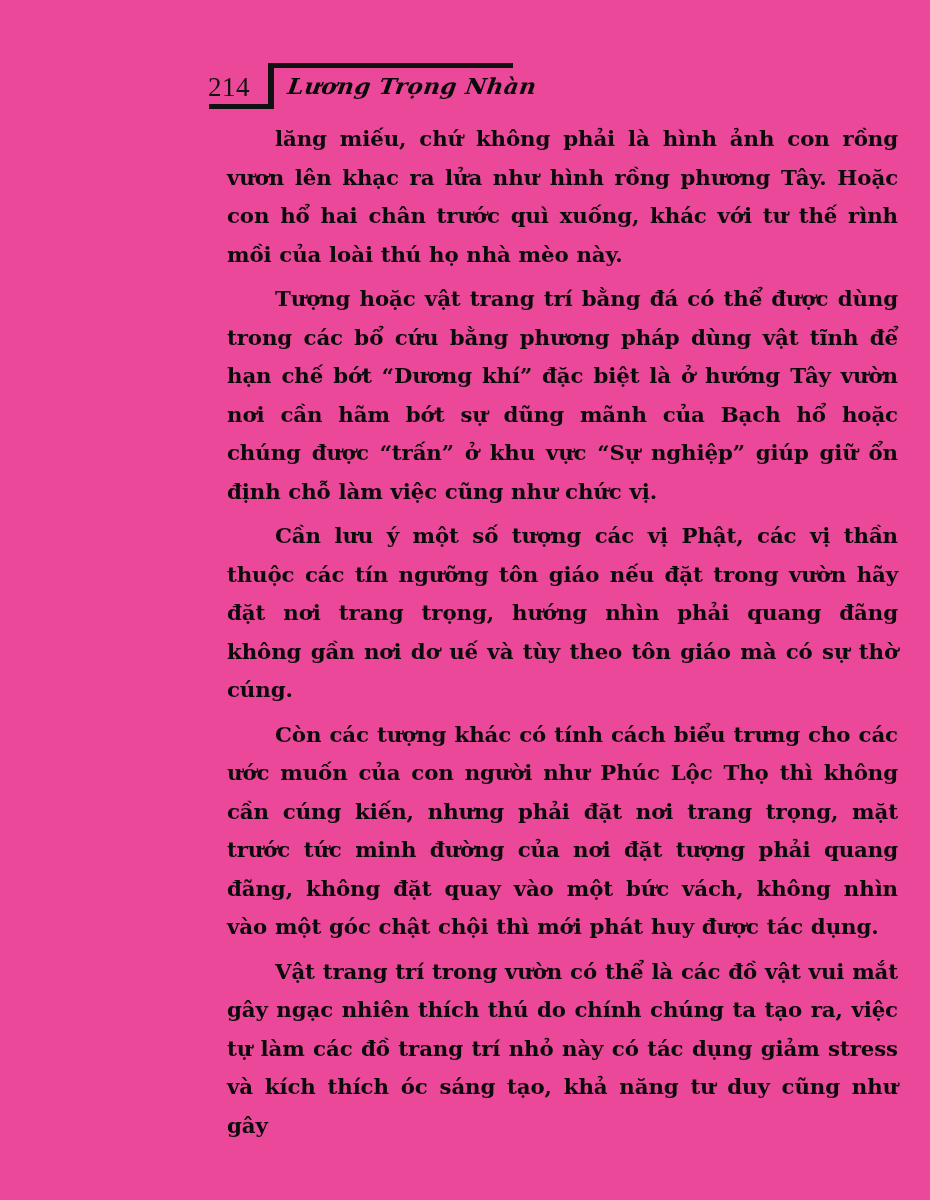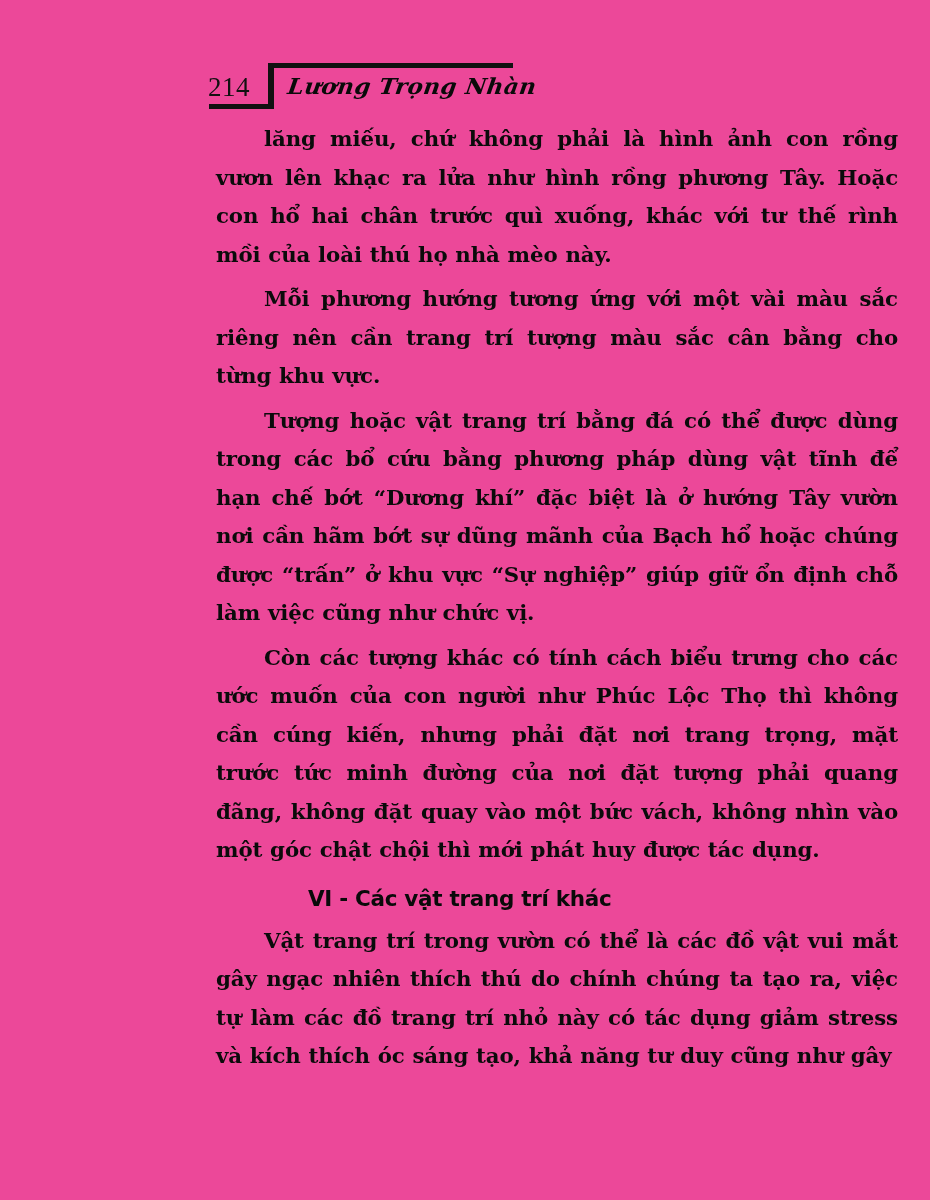--- a/index.html
+++ b/index.html
@@ -81,21 +81,21 @@
 
   
   .textblock {
     position: absolute;
     left: 216px;
     top: 120px;
     width: 682px;
   }
 
   p.para {
-    margin: 0 0 6px 0;
+    margin: 0 0 6px 11px;
     font-family: "DejaVu Serif", serif;
     font-size: 21.3px;
     font-weight: 700;
     line-height: 38.5px;
     text-align: justify;
     text-indent: 48px;
     letter-spacing: -0.1px;
     word-spacing: 0.5px;
     color: #0b0b0b;
     -webkit-font-smoothing: none;
@@ -123,23 +123,22 @@
     <div class="folio">214</div>
     <div class="folio-rule"></div>
     <div class="corner-vrule"></div>
     <div class="corner-hrule"></div>
     <div class="author-script">Lương Trọng Nhàn</div>
   </div>
 
   <div class="textblock">
 
     <p class="para">lăng miếu, chứ không phải là hình ảnh con rồng vươn lên khạc ra lửa như hình rồng phương Tây. Hoặc con hổ hai chân trước quì xuống, khác với tư thế rình mồi của loài thú họ nhà mèo này.</p>
-    <p class="para">Mỗi phương hướng tương ứng với một vài màu sắc riêng nên cần trang trí tượng màu sắc cân bằng cho từng khu vực.</p>
     <p class="para">Tượng hoặc vật trang trí bằng đá có thể được dùng trong các bổ cứu bằng phương pháp dùng vật tĩnh để hạn chế bớt “Dương khí” đặc biệt là ở hướng Tây vườn nơi cần hãm bớt sự dũng mãnh của Bạch hổ hoặc chúng được “trấn” ở khu vực “Sự nghiệp” giúp giữ ổn định chỗ làm việc cũng như chức vị.</p>
+    <p class="para">Cần lưu ý một số tượng các vị Phật, các vị thần thuộc các tín ngưỡng tôn giáo nếu đặt trong vườn hãy đặt nơi trang trọng, hướng nhìn phải quang đãng không gần nơi dơ uế và tùy theo tôn giáo mà có sự thờ cúng.</p>
     <p class="para">Còn các tượng khác có tính cách biểu trưng cho các ước muốn của con người như Phúc Lộc Thọ thì không cần cúng kiến, nhưng phải đặt nơi trang trọng, mặt trước tức minh đường của nơi đặt tượng phải quang đãng, không đặt quay vào một bức vách, không nhìn vào một góc chật chội thì mới phát huy được tác dụng.</p>
 
-    <h2 class="section-heading">VI - Các vật trang trí  khác</h2>
 
     <p class="para">Vật trang trí trong vườn có thể là các đồ vật vui mắt gây ngạc nhiên thích thú do chính chúng ta tạo  ra, việc tự làm các đồ trang trí nhỏ này có tác dụng giảm stress và kích thích óc sáng tạo, khả năng tư duy cũng như gây</p>
 
   </div>
 
 </div>
 
 </body></html>

